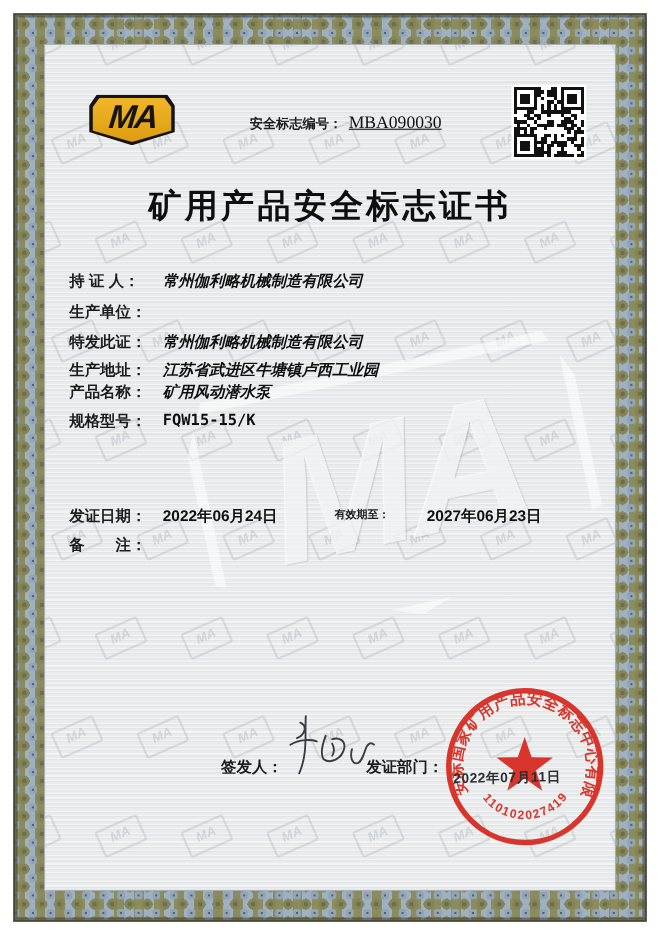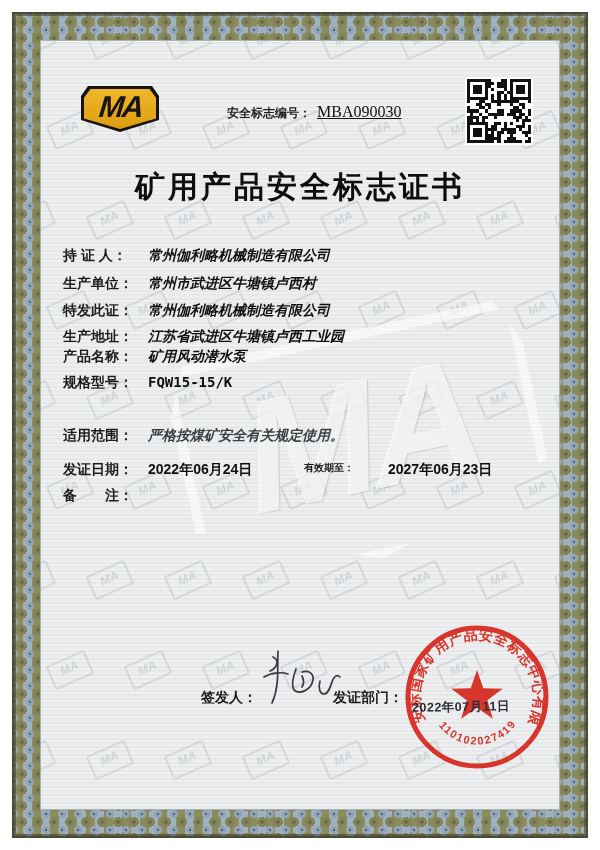--- a/index.html
+++ b/index.html
@@ -406,43 +406,38 @@
           </svg></div>
 
       <div class="title">矿用产品安全标志证书</div>
 
       <div class="row" style="top:206px">
         <span class="lbl">持 证 人：</span>
         <span class="val script">常州伽利略机械制造有限公司</span>
       </div>
       <div class="row" style="top:234px">
         <span class="lbl">生产单位：</span>
-        <span class="val script">常州市武进区牛塘镇卢西村</span>
       </div>
       <div class="row" style="top:261px">
         <span class="lbl">特发此证：</span>
         <span class="val script">常州伽利略机械制造有限公司</span>
       </div>
       <div class="row" style="top:287px">
         <span class="lbl">生产地址：</span>
         <span class="val script">江苏省武进区牛塘镇卢西工业园</span>
       </div>
       <div class="row" style="top:307px">
         <span class="lbl">产品名称：</span>
         <span class="val script">矿用风动潜水泵</span>
       </div>
       <div class="row" style="top:333px">
         <span class="lbl">规格型号：</span>
         <span class="val mono">FQW15-15/K</span>
       </div>
       <div class="row" style="top:362px">
-      </div>
-      <div class="row" style="top:386px">
-        <span class="lbl">适用范围：</span>
-        <span class="val script" style="color:#3a3f44">严格按煤矿安全有关规定使用。</span>
       </div>
       <div class="row" style="top:420px">
         <span class="lbl">发证日期：</span>
         <span class="val">2022年06月24日</span>
         <span class="val2-lbl">有效期至：</span>
         <span class="val2">2027年06月23日</span>
       </div>
       <div class="row" style="top:446px">
         <span class="lbl">备　　注：</span>
       </div>

